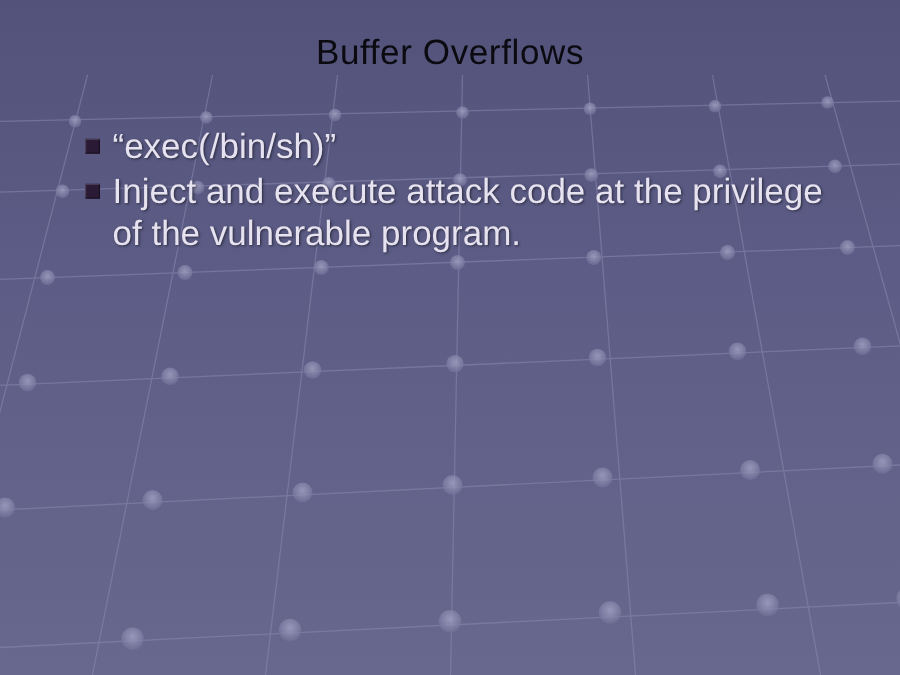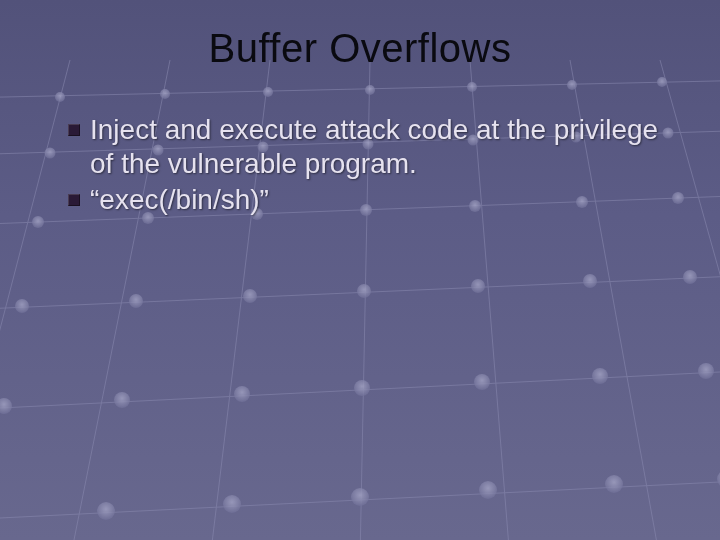--- a/index.html
+++ b/index.html
@@ -20,21 +20,21 @@
     overflow: hidden;
   }
   .grid svg { width: 100%; height: 100%; display: block; }
   .slide {
     position: absolute;
     inset: 0;
     padding: 20px 40px 40px 40px;
   }
   .title {
     text-align: center;
-    font-size: 40px;
+    font-size: 28px;
     color: #0a0a10;
     font-weight: 400;
     margin-top: 6px;
     margin-bottom: 42px;
     letter-spacing: 0.5px;
   }
   .content {
     padding-left: 28px;
   }
   .bullet-item {
@@ -131,20 +131,20 @@
         <circle cx="726" cy="479" r="9"></circle>
   </g>
 </svg>
 </div>
 
 <div class="slide">
   <h1 class="title">Buffer Overflows</h1>
   <div class="content">
     <div class="bullet-item">
       <div class="bullet"></div>
-      <div class="bullet-text">Inject and execute attack code at the privilege of the vulnerable program.</div>
+      <div class="bullet-text">“exec(/bin/sh)”</div>
     </div>
     <div class="bullet-item">
       <div class="bullet"></div>
-      <div class="bullet-text">“exec(/bin/sh)”</div>
+      <div class="bullet-text">Inject and execute attack code at the privilege of the vulnerable program.</div>
     </div>
   </div>
 </div>
 
 </body></html>

